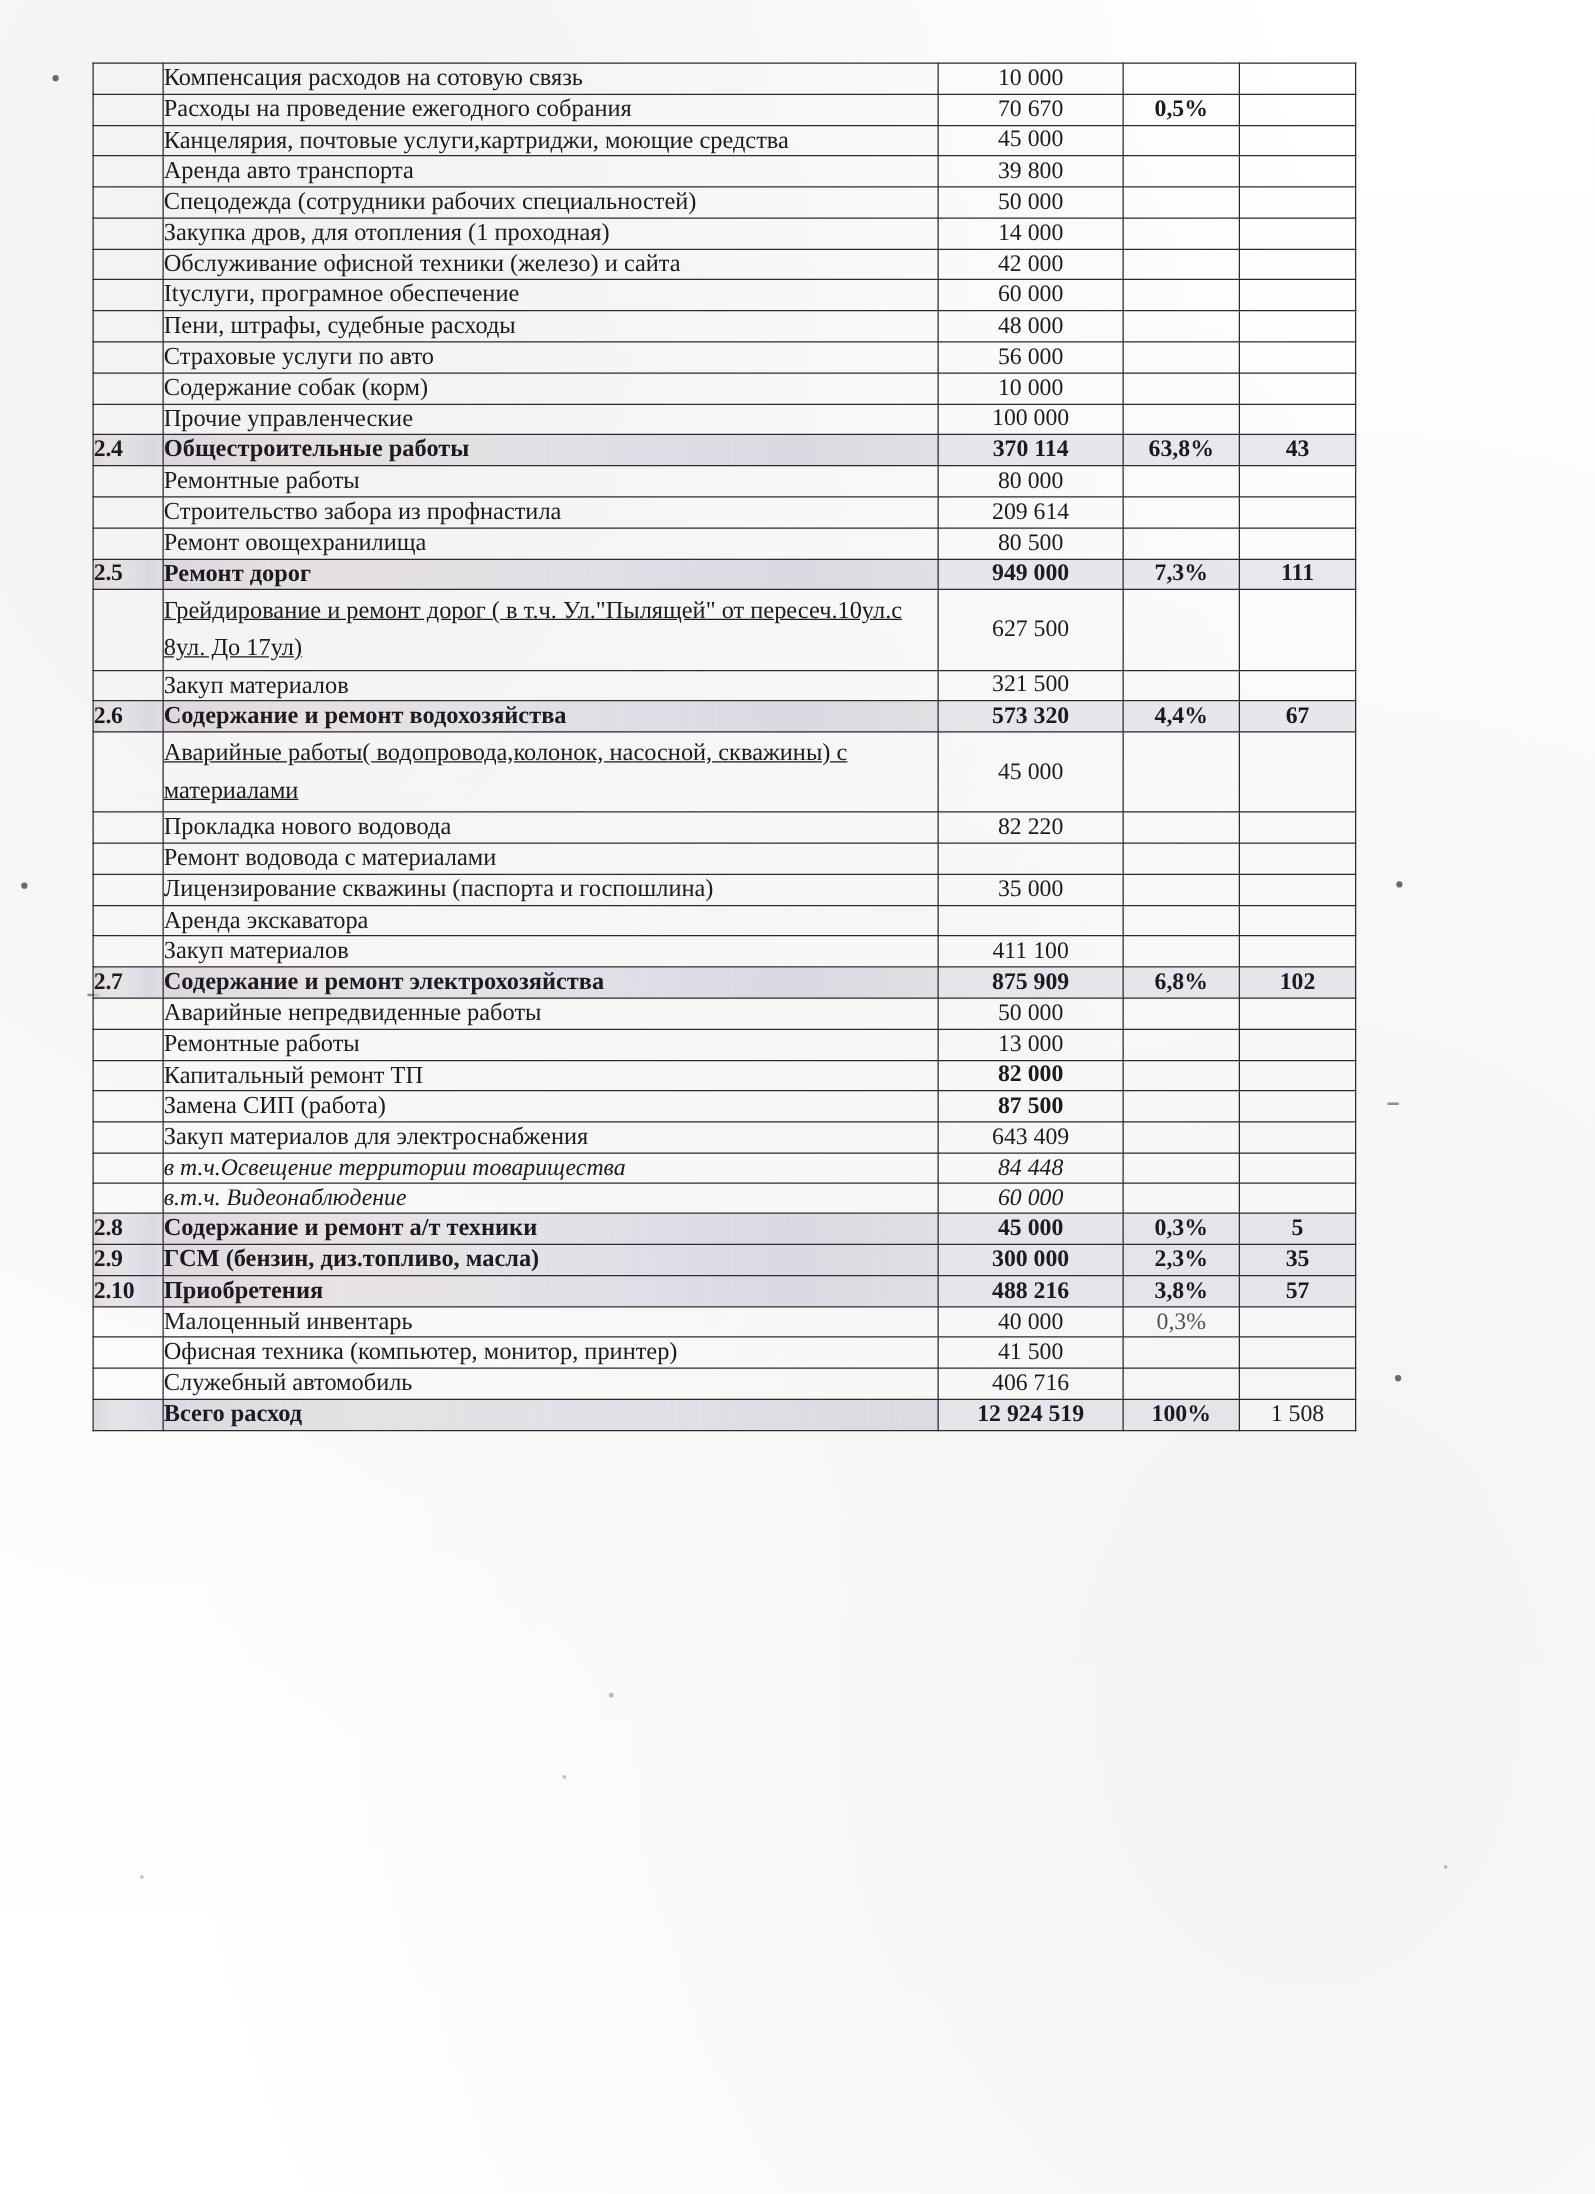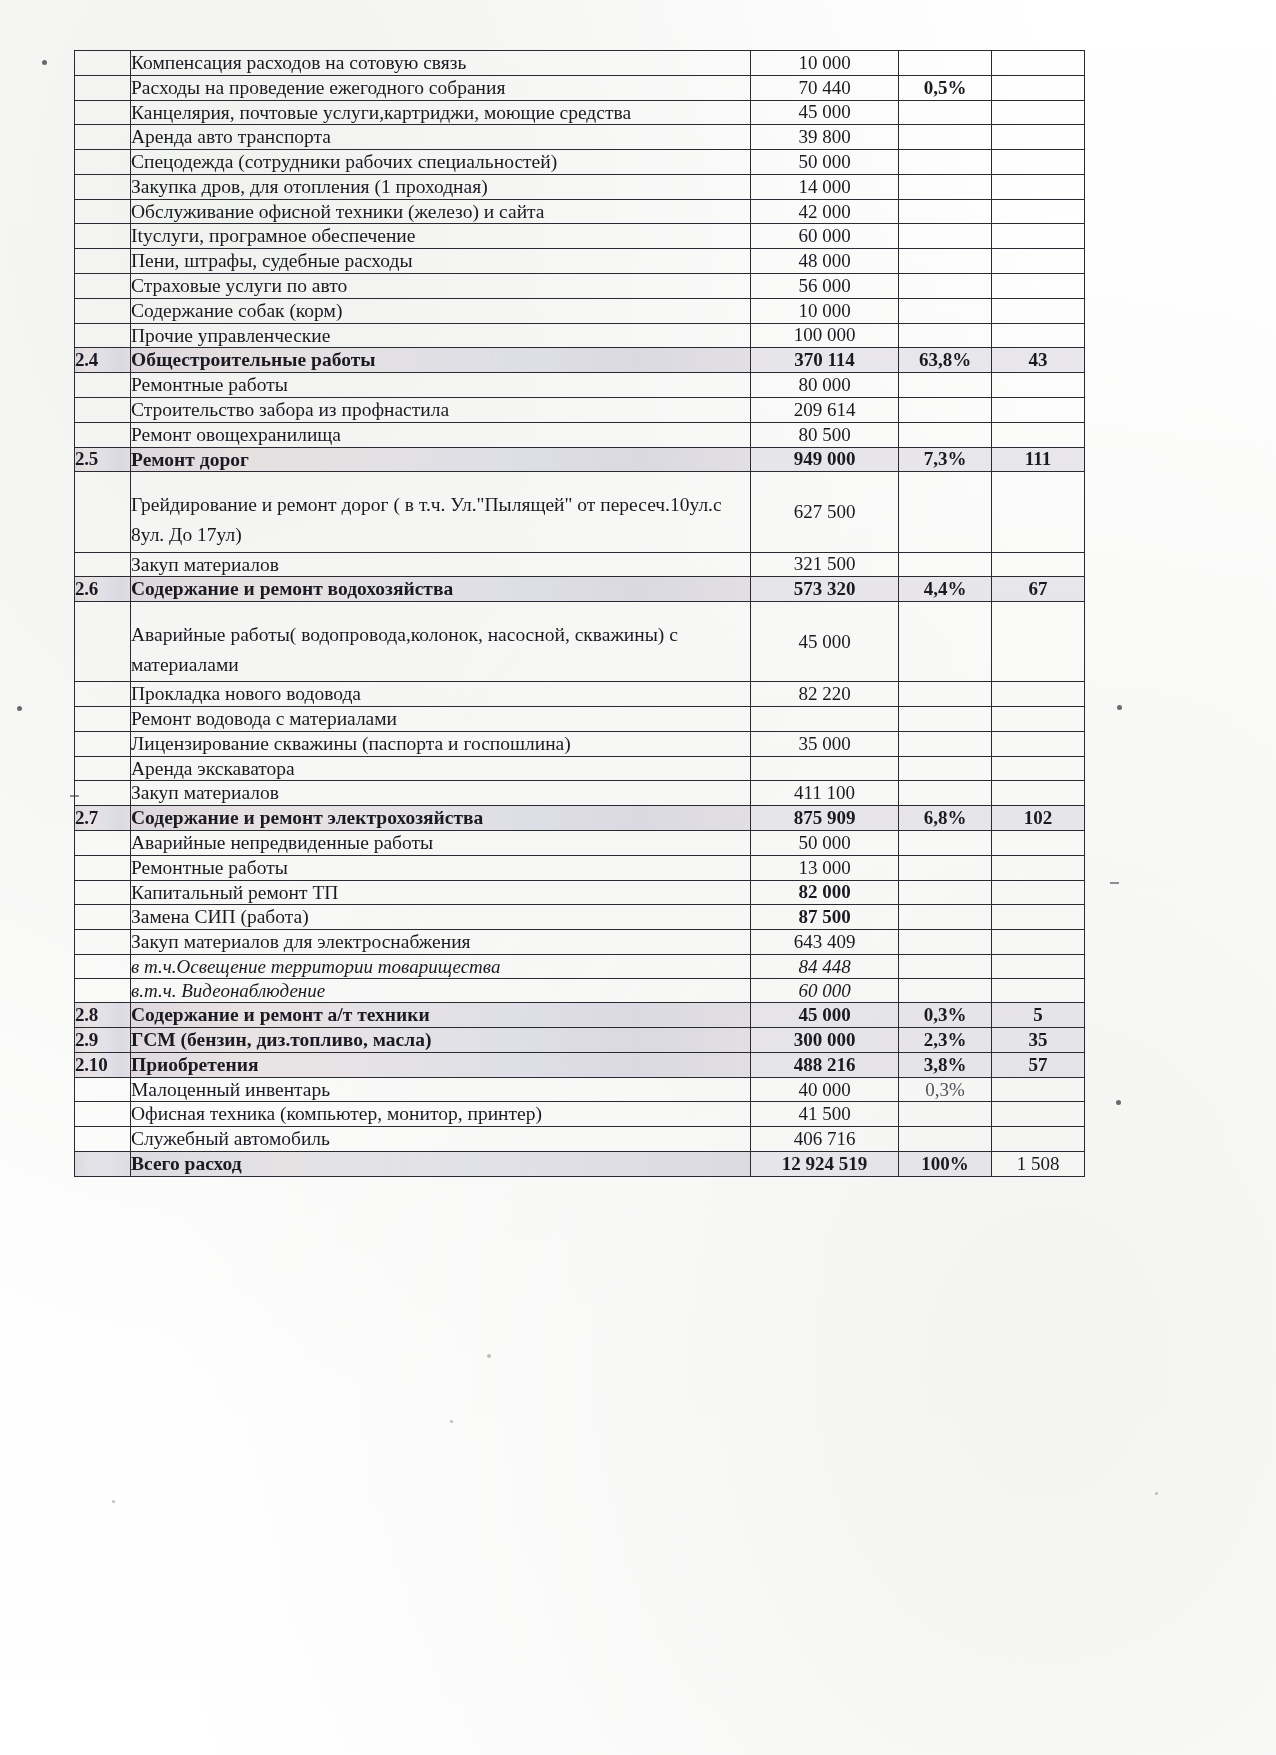--- a/index.html
+++ b/index.html
@@ -129,22 +129,23 @@
     padding-right: 6px;
     font-size: 19px;
   }
   .italic-sum {
     font-style: italic;
   }
 
   
   td.name.two-line {
     line-height: 1.52;
-    padding-top: 18px;
+    padding-top: 2px;
     padding-bottom: 2px;
+    text-decoration: underline;
   }
 
   
   .margin-dot {
     position: absolute;
     width: 5px;
     height: 5px;
     background: #3a3a42;
     border-radius: 50%;
     opacity: .75;
@@ -187,21 +188,21 @@
         <tr class="item">
           <td class="num"></td>
           <td class="name">Компенсация расходов на сотовую связь</td>
           <td class="sum">10 000</td>
           <td class="pct"></td>
           <td class="per"></td>
         </tr>
         <tr class="item">
           <td class="num"></td>
           <td class="name">Расходы на проведение ежегодного собрания</td>
-          <td class="sum">70 440</td>
+          <td class="sum">70 670</td>
           <td class="pct">0,5%</td>
           <td class="per"></td>
         </tr>
         <tr class="item">
           <td class="num"></td>
           <td class="name">Канцелярия, почтовые услуги,картриджи, моющие средства</td>
           <td class="sum">45 000</td>
           <td class="pct"></td>
           <td class="per"></td>
         </tr>

